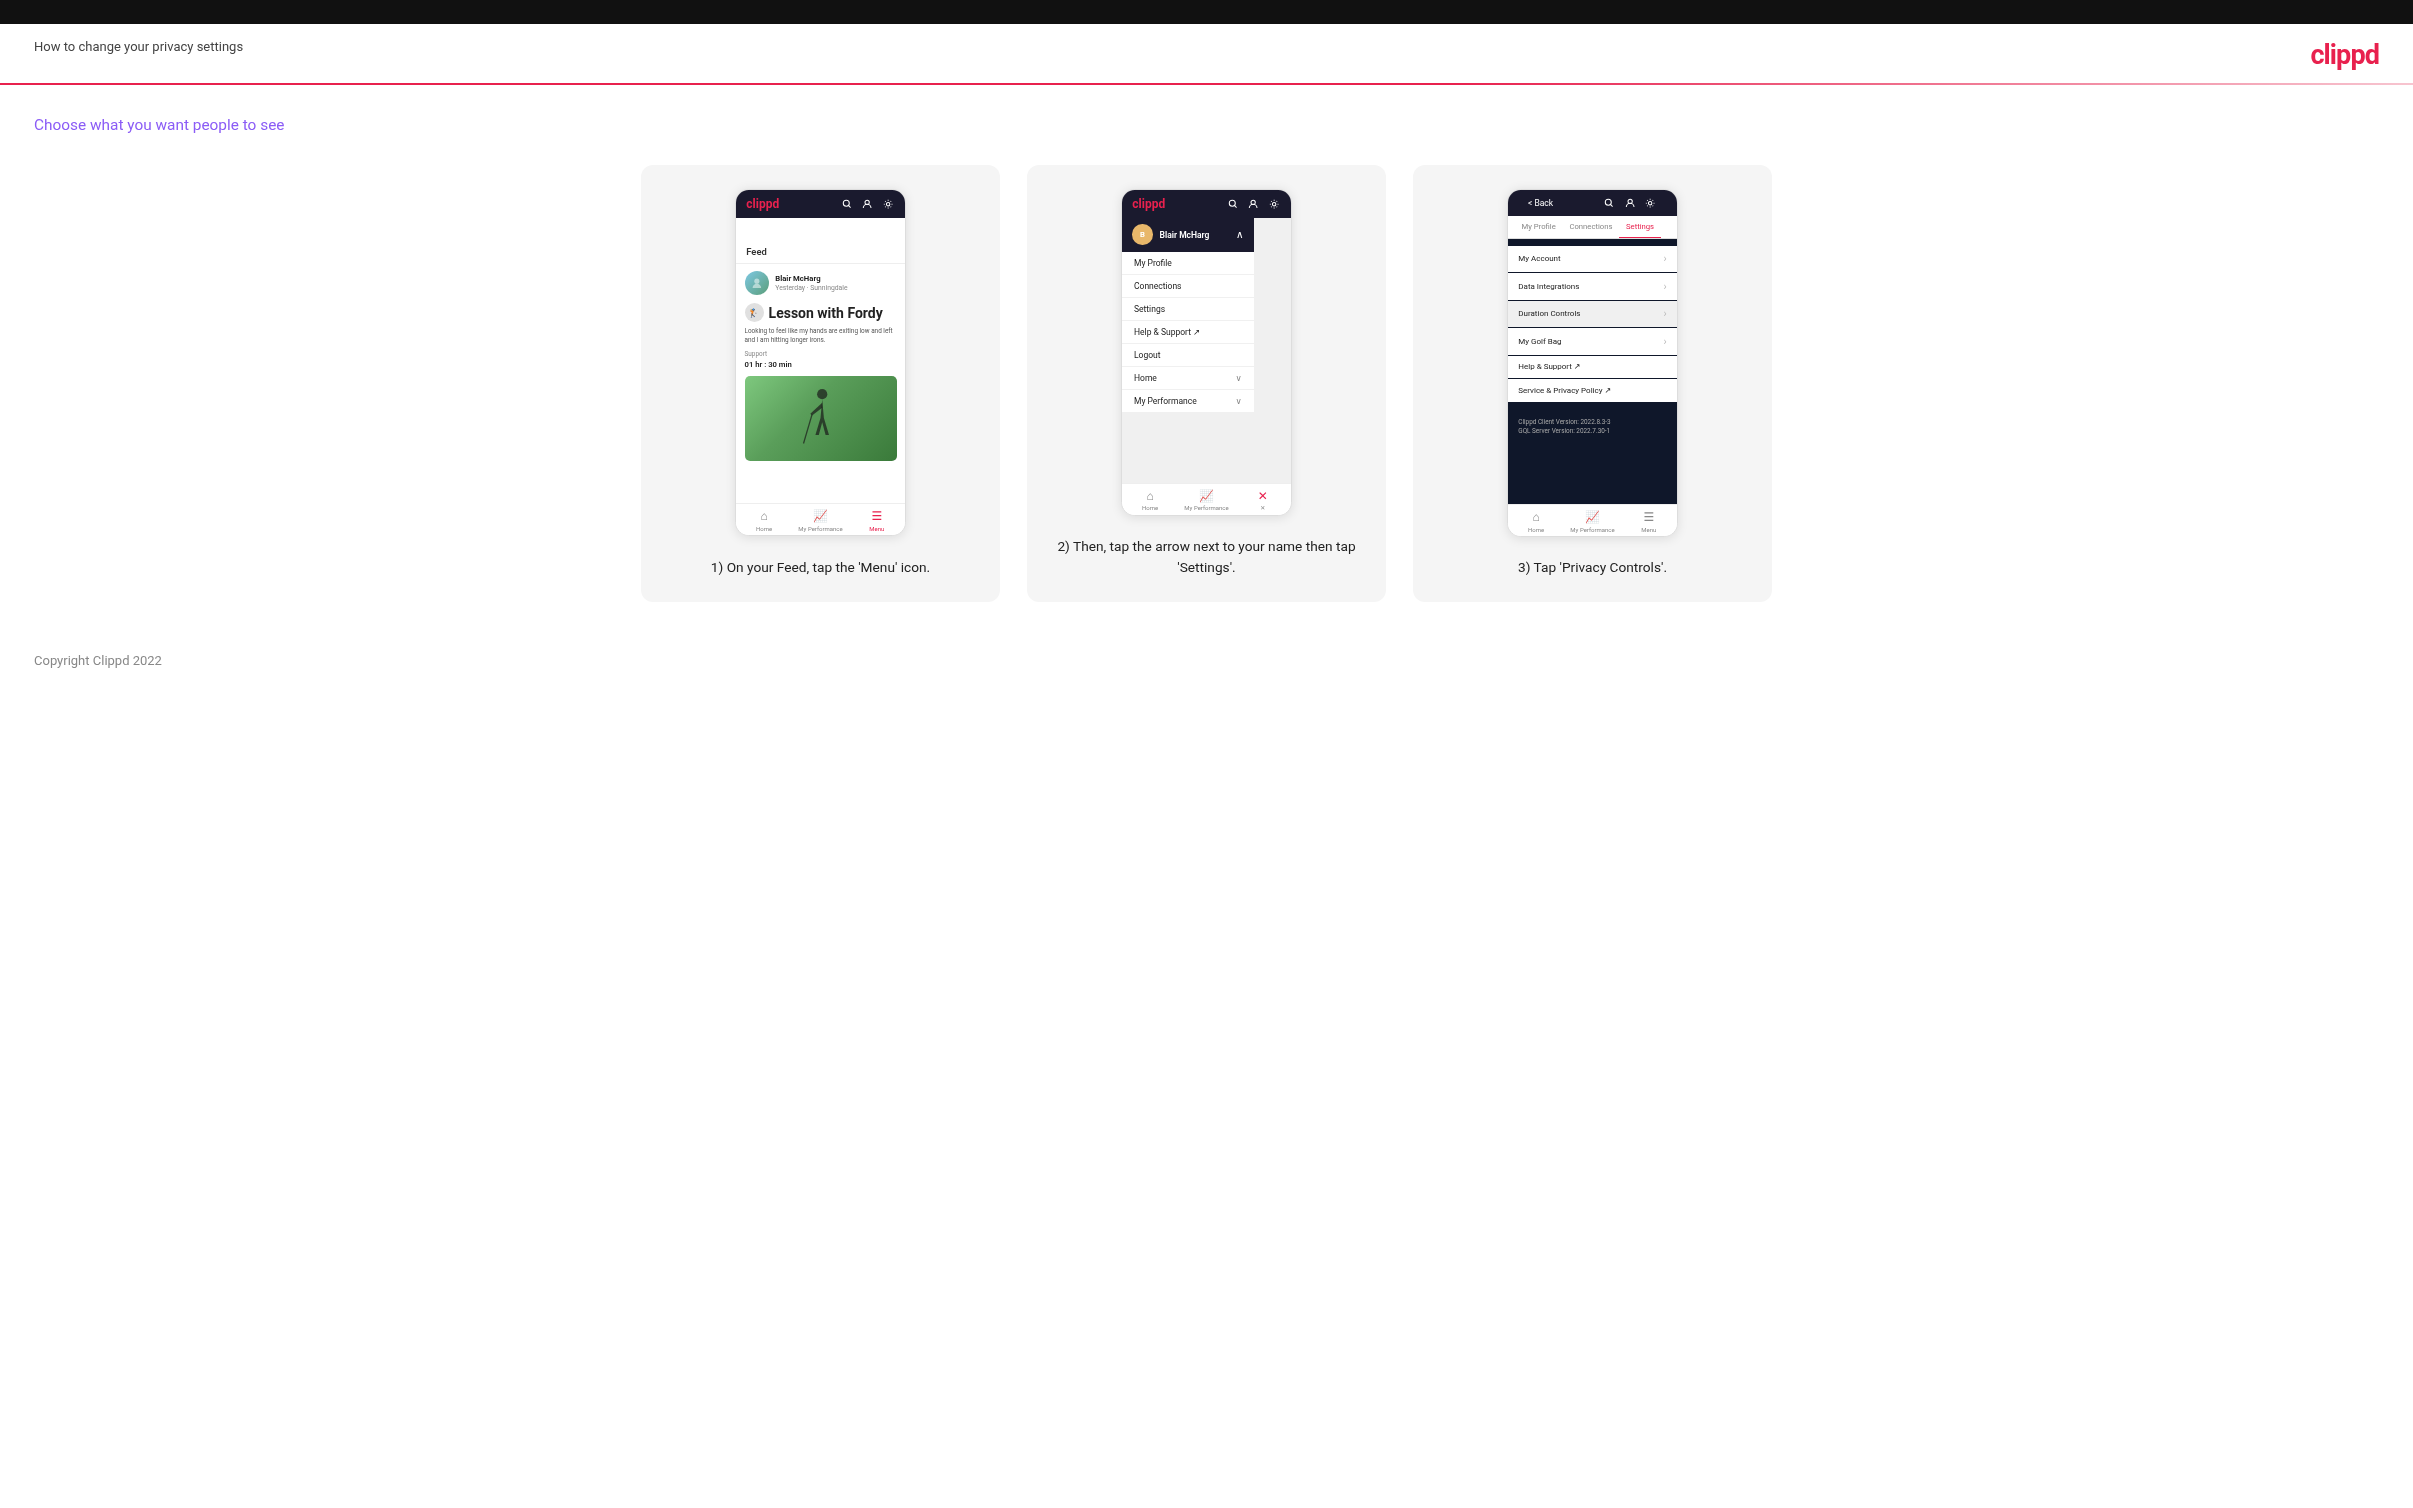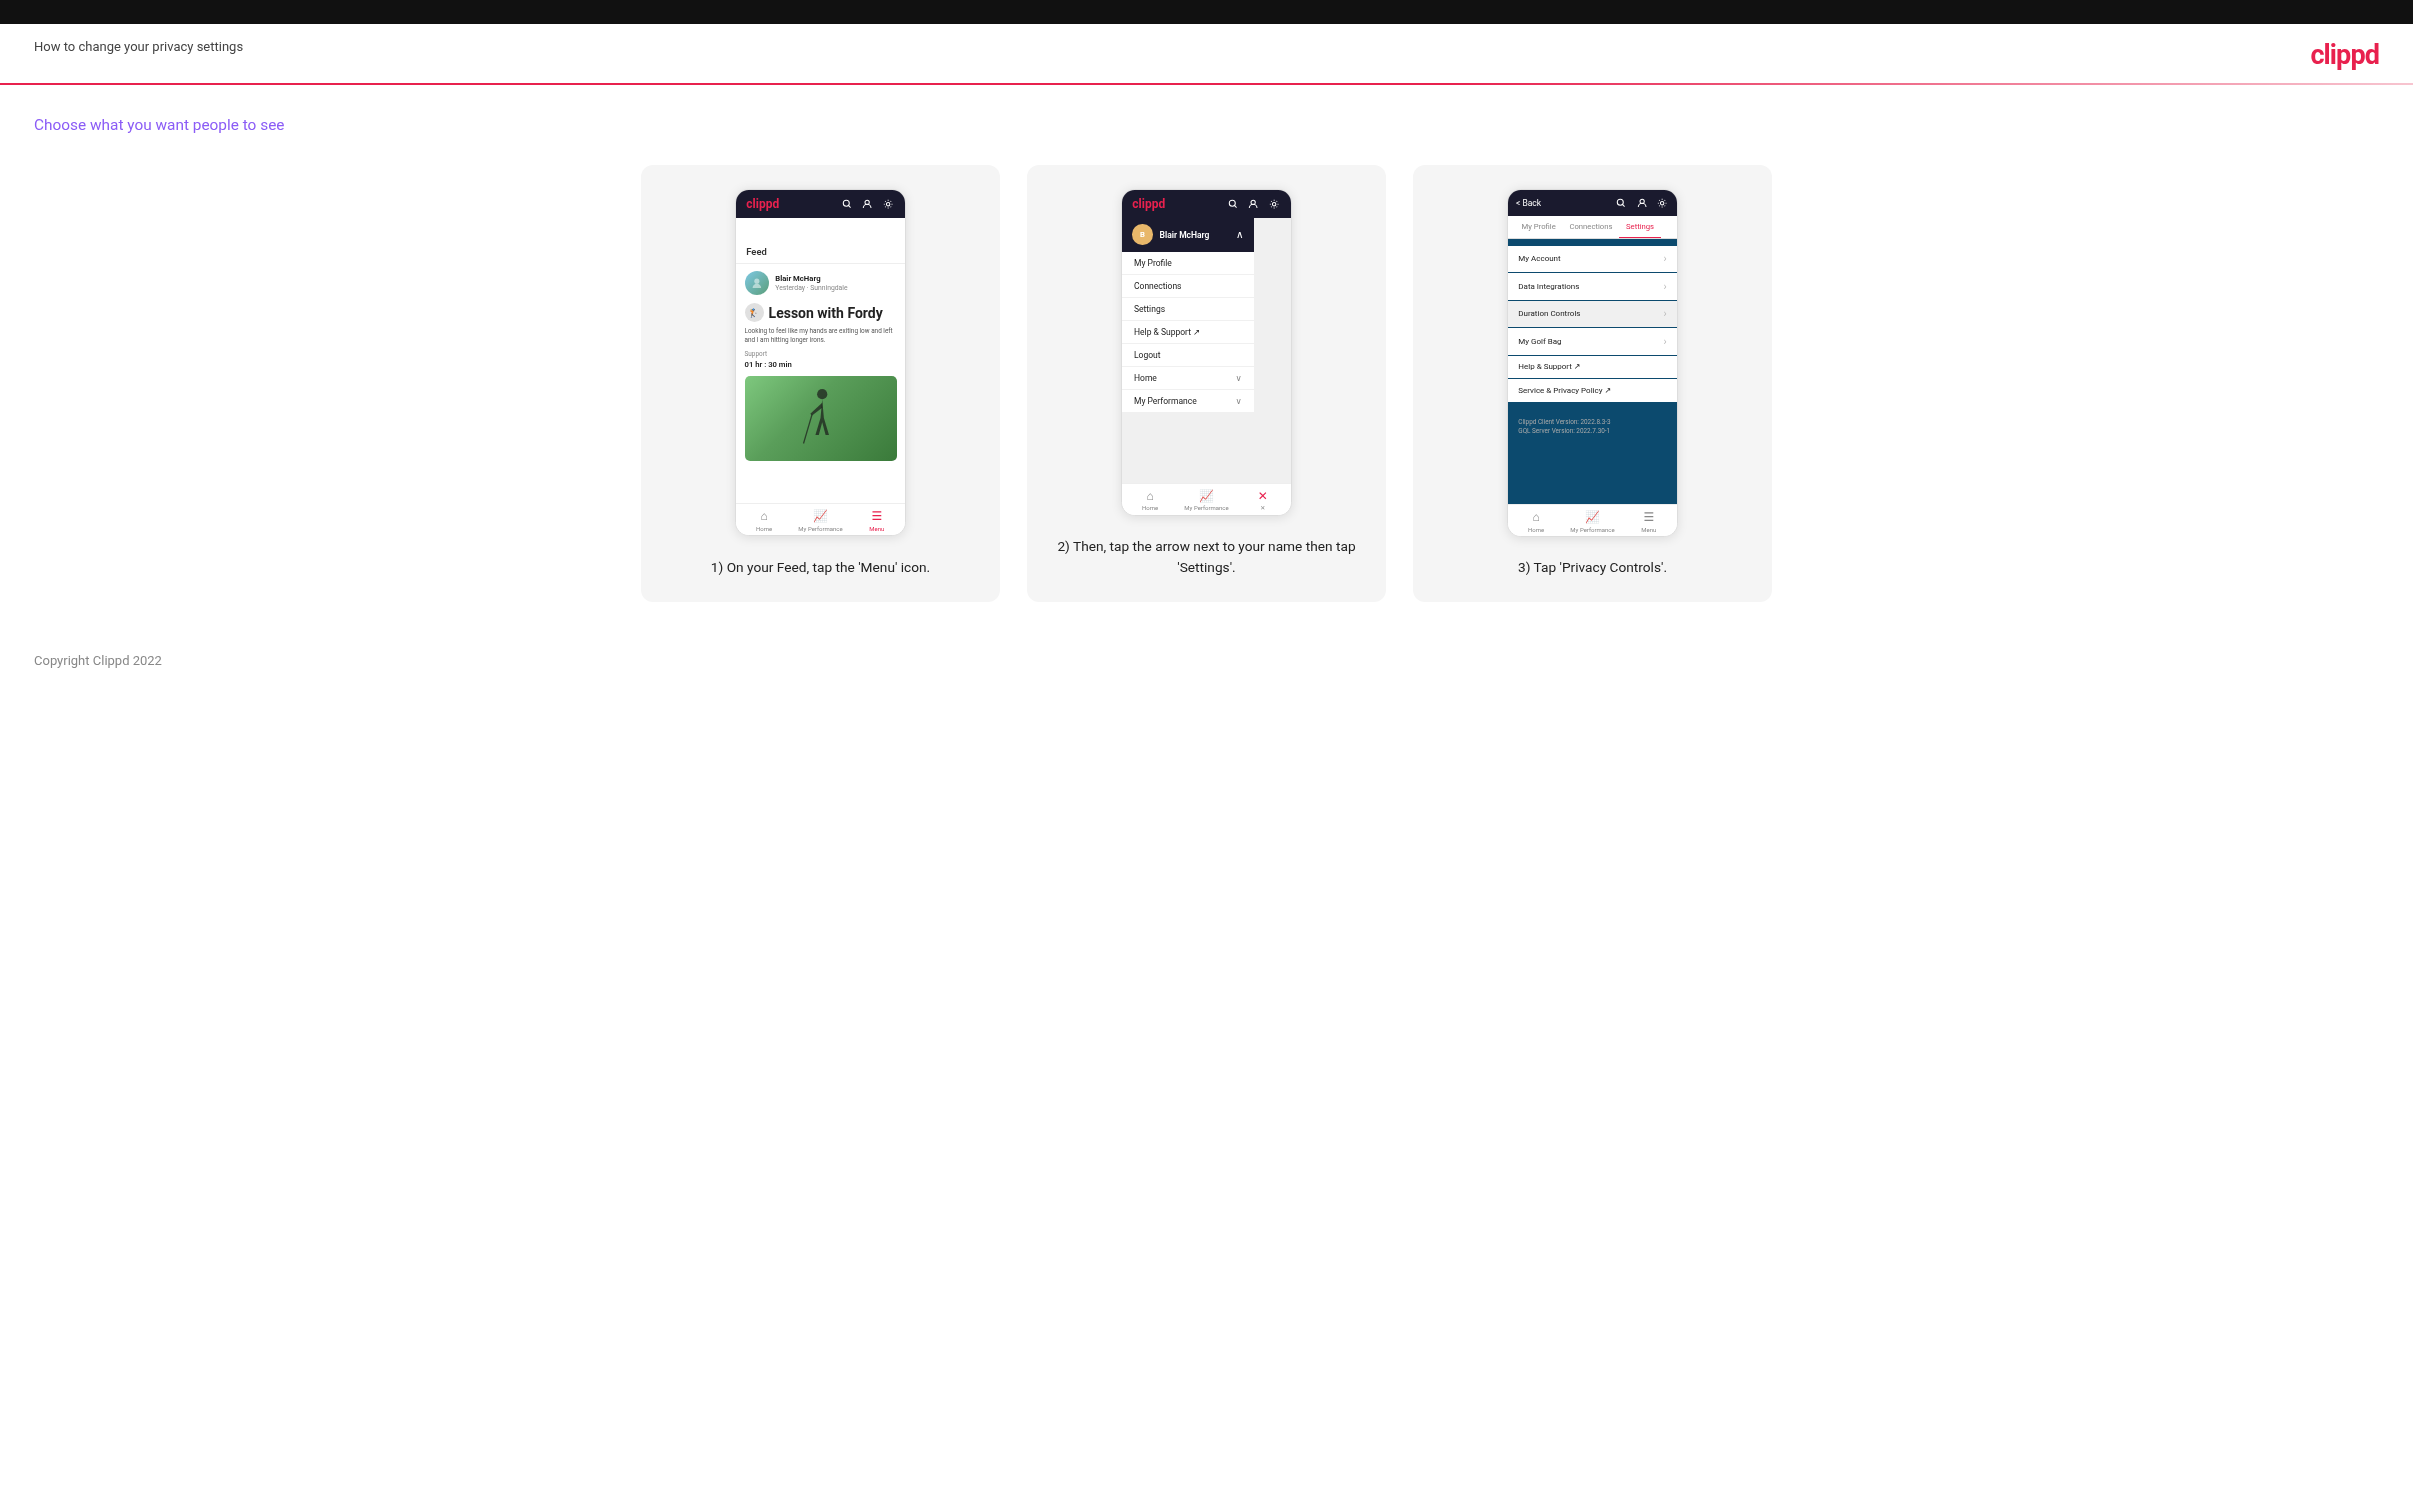--- a/index.html
+++ b/index.html
@@ -300,26 +300,26 @@
       align-items: center;
       justify-content: space-between;
     }
     .menu-arrow {
       font-size: 8.5px;
       color: #888;
     }
 
     
     .settings-phone-content {
-      background: #0c4a6e;
+      background: #0f172a;
       min-height: 265px;
     }
     .settings-back-bar {
       background: #1a1a2e;
-      padding: 6px 8px;
+      padding: 6px 20px;
       display: flex;
       align-items: center;
       justify-content: space-between;
     }
     .settings-back-btn {
       color: #fff;
       font-size: 8.5px;
       display: flex;
       align-items: center;
       gap: 3.4px;

